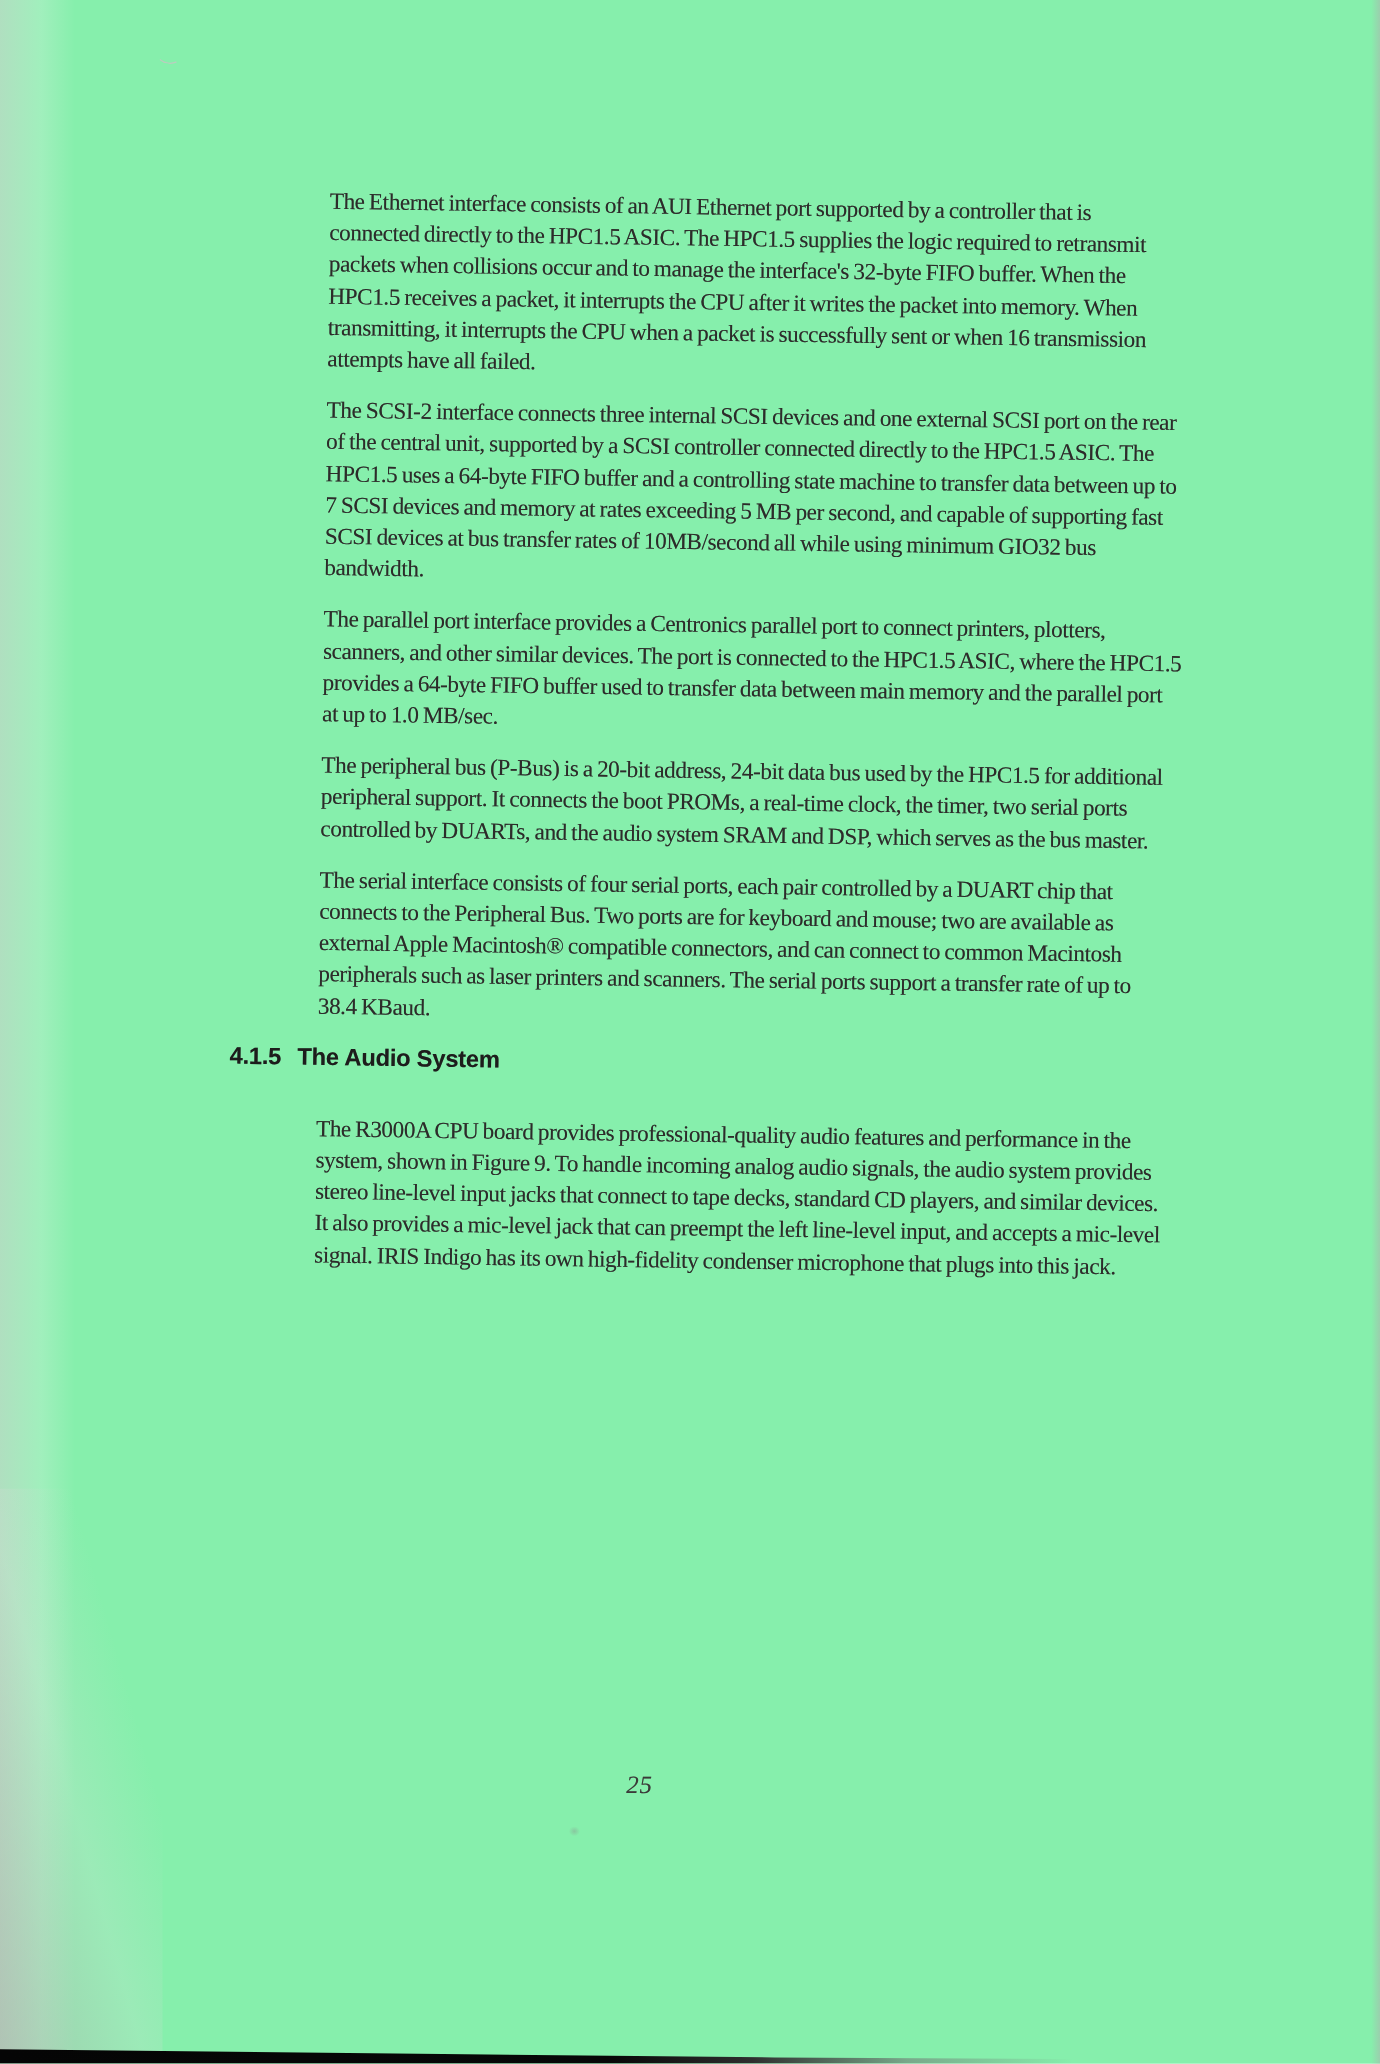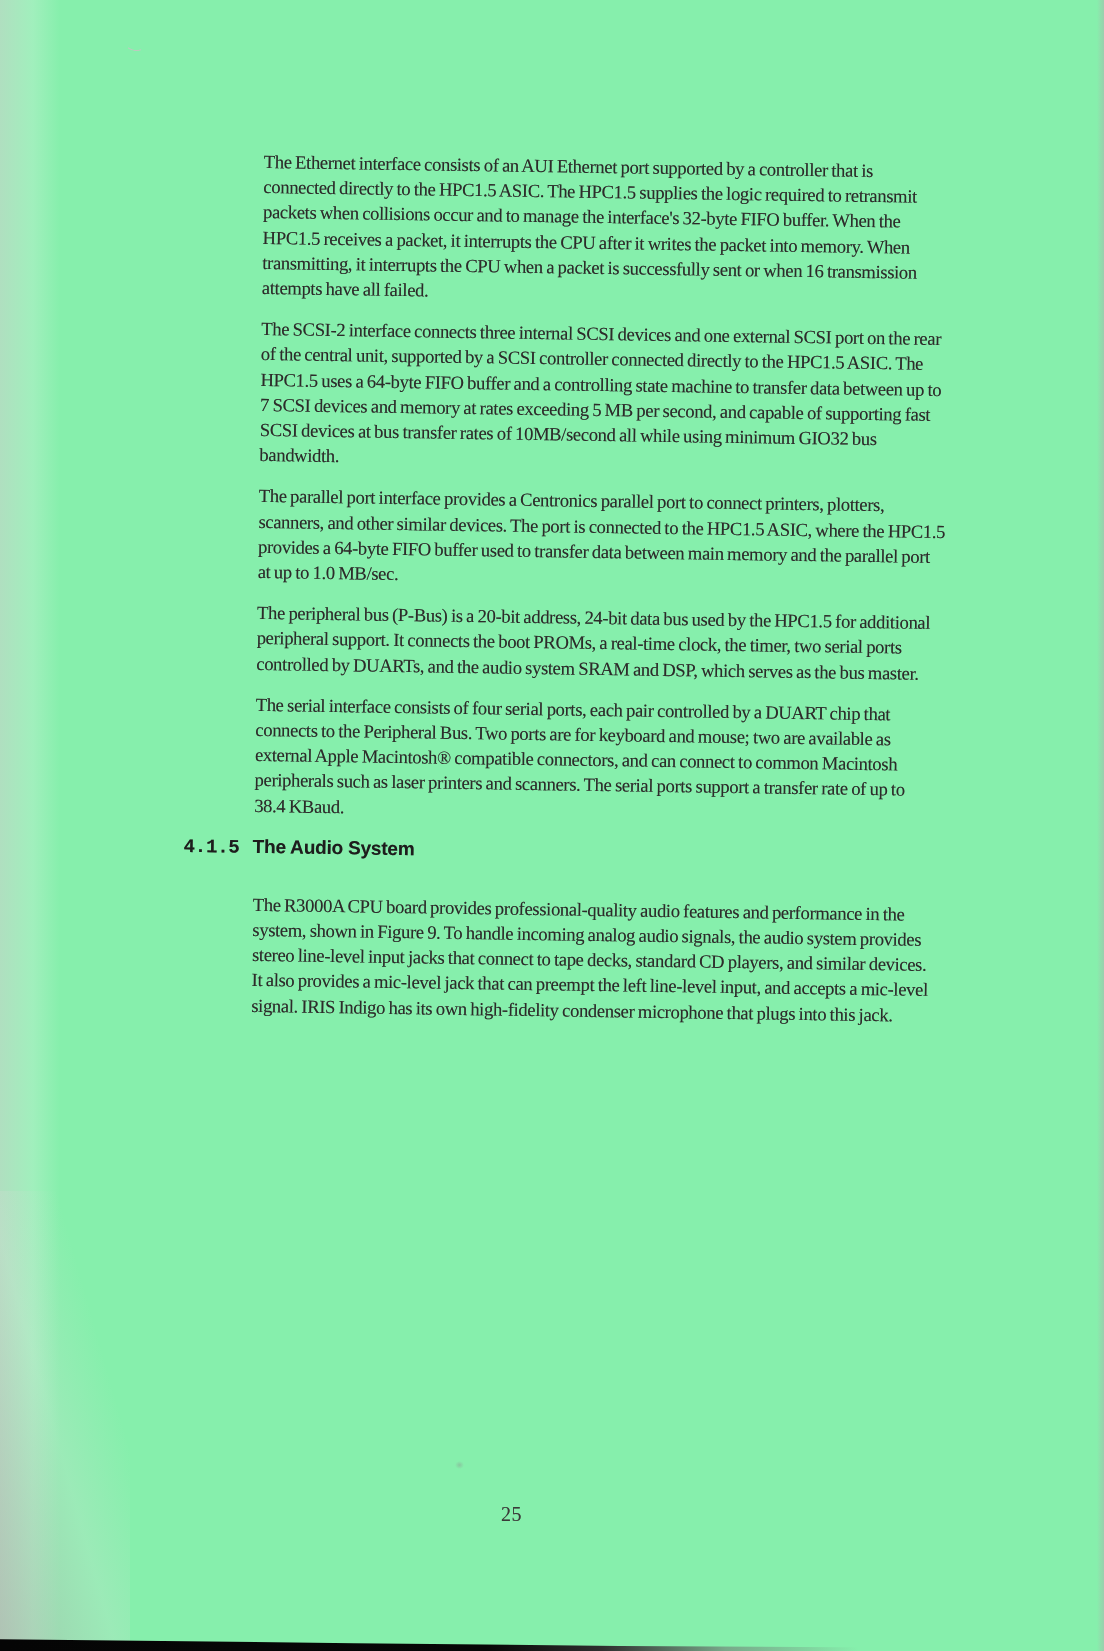--- a/index.html
+++ b/index.html
@@ -60,26 +60,27 @@
   .section-heading{
     margin:16px 0 31px -70px;
     font-family:"Liberation Sans", sans-serif;
     font-weight:bold;
     font-size:19px;
     line-height:26px;
     letter-spacing:-0.2px;
     color:#1d1d1c;
     text-shadow:0 0 .4px rgba(50,50,50,.5);
   }
-  .section-heading .num{display:inline-block;margin-right:13px;font-family:Liberation Mono, monospace;}
+  .section-heading .num{display:inline-block;margin-right:13px;}
   .page-number{
-    position:absolute;left:501px;top:1503px;
+    position:absolute;left:501px;top:1417px;
     font-size:20px;color:#3a3a38;
     letter-spacing:.5px;
     text-shadow:0 0 .5px rgba(80,80,78,.5);
+    font-style:italic;
   }
 </style>
 </head>
 <body>
 
 <div class="page">
 
   <div class="corner-mark"></div>
   <div class="speck"></div>
 

